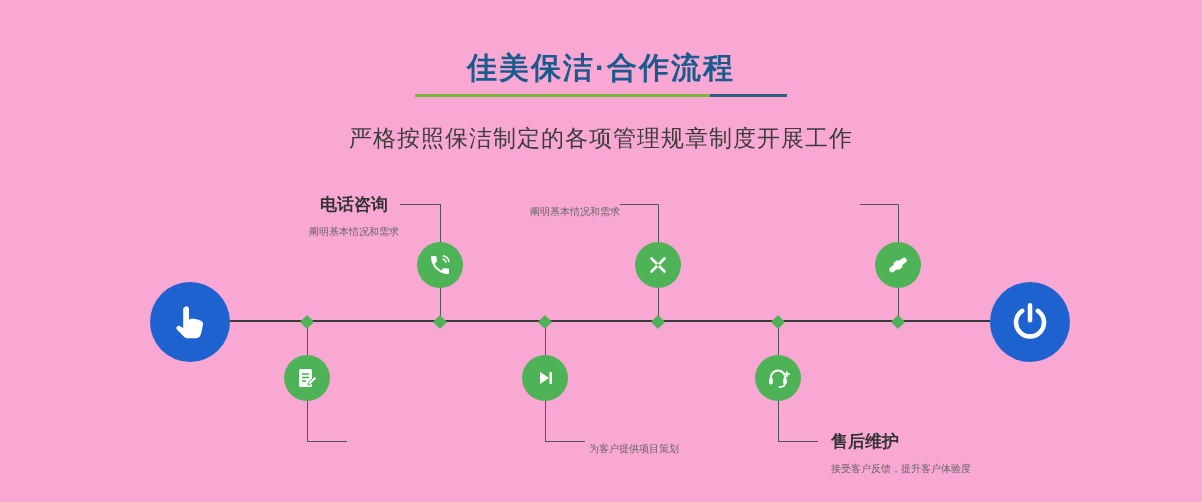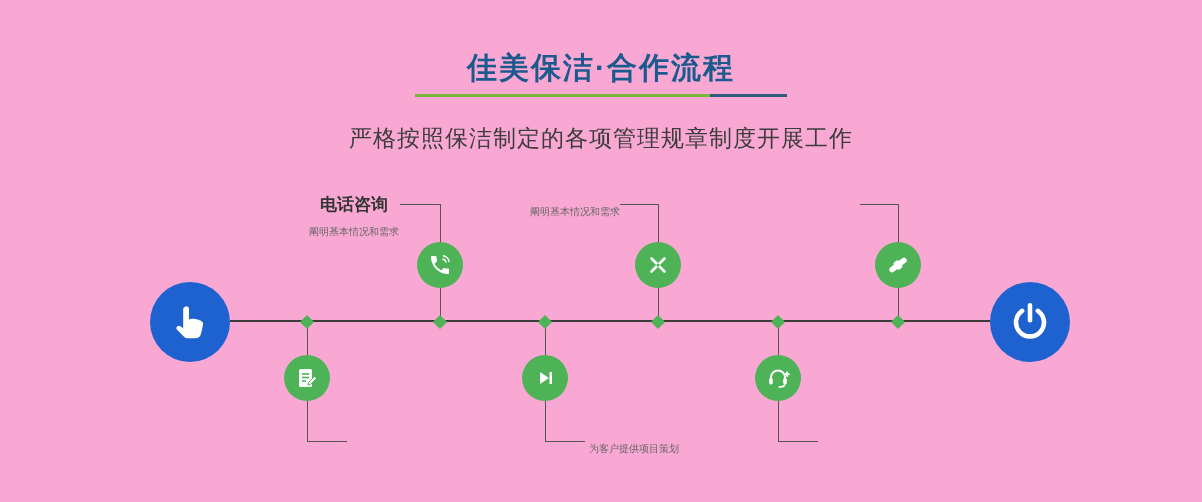--- a/index.html
+++ b/index.html
@@ -257,14 +257,18 @@
     <div class="step-title">电话咨询</div>
     <div class="step-desc">阐明基本情况和需求</div>
   </div>
   <div class="step-label top t2">
     <div class="step-desc">阐明基本情况和需求</div>
   </div>
 
   <div class="step-label bot b2">
     <div class="step-desc">为客户提供项目策划</div>
   </div>
+  <div class="step-label bot b3">
+    <div class="step-title">售后维护</div>
+    <div class="step-desc">接受客户反馈，提升客户体验度</div>
+  </div>
 
 </div>
 
 </body></html>

